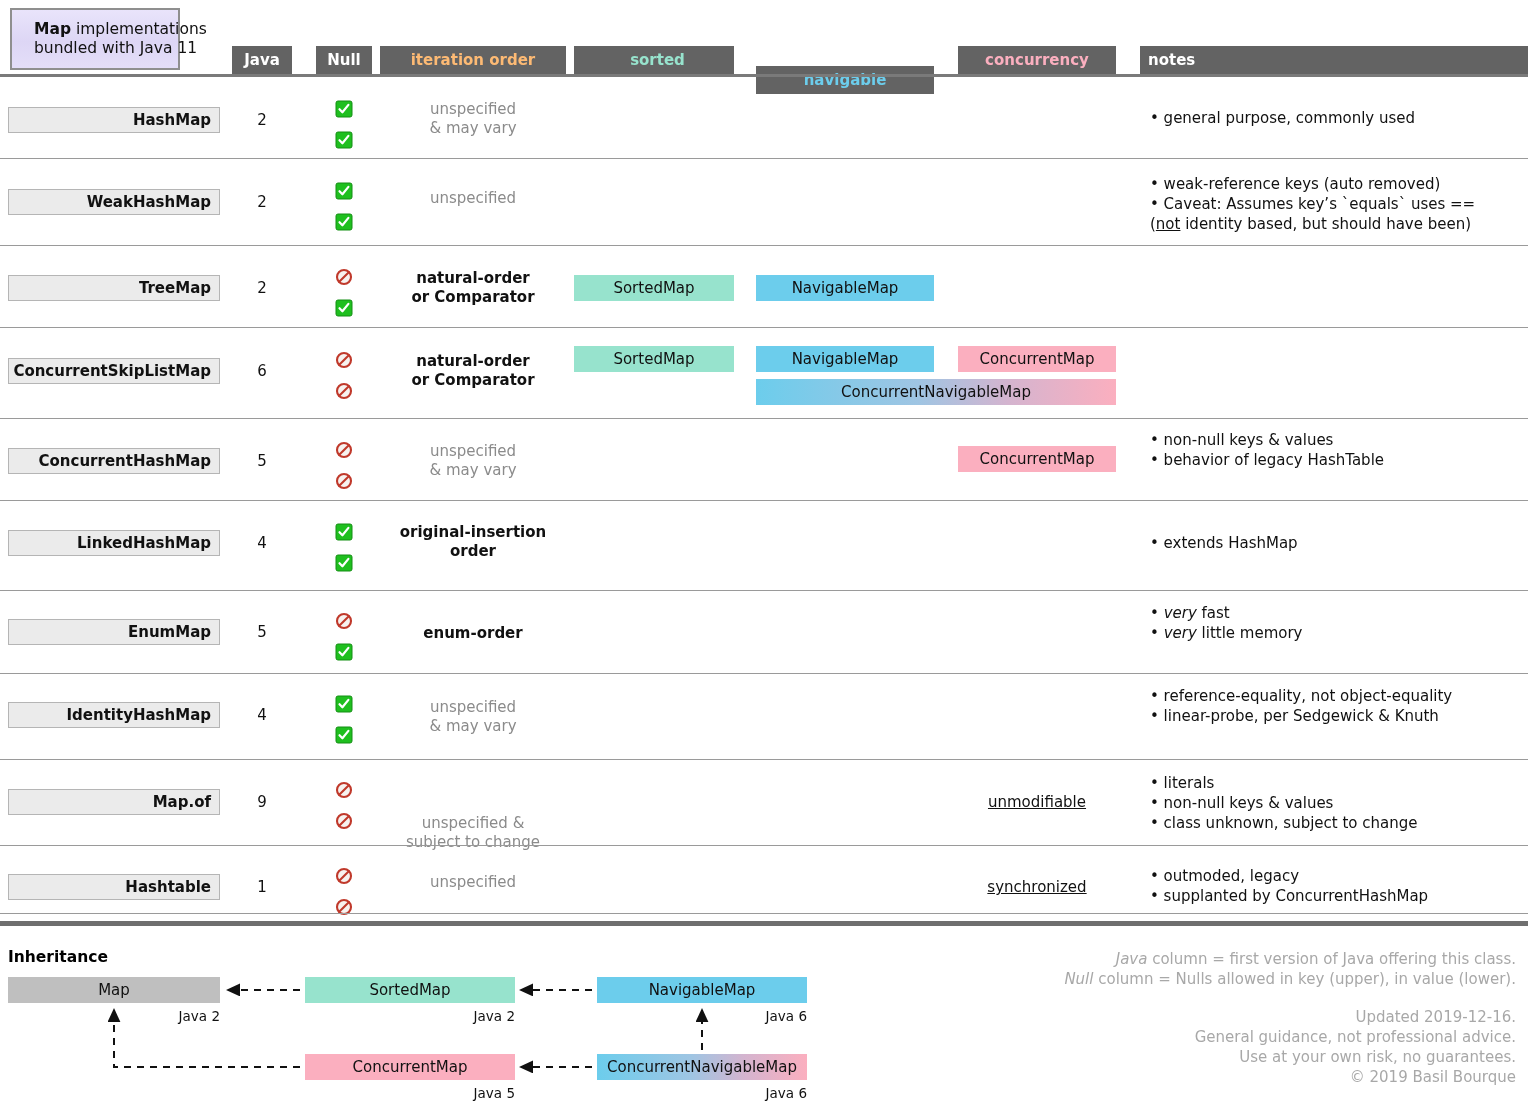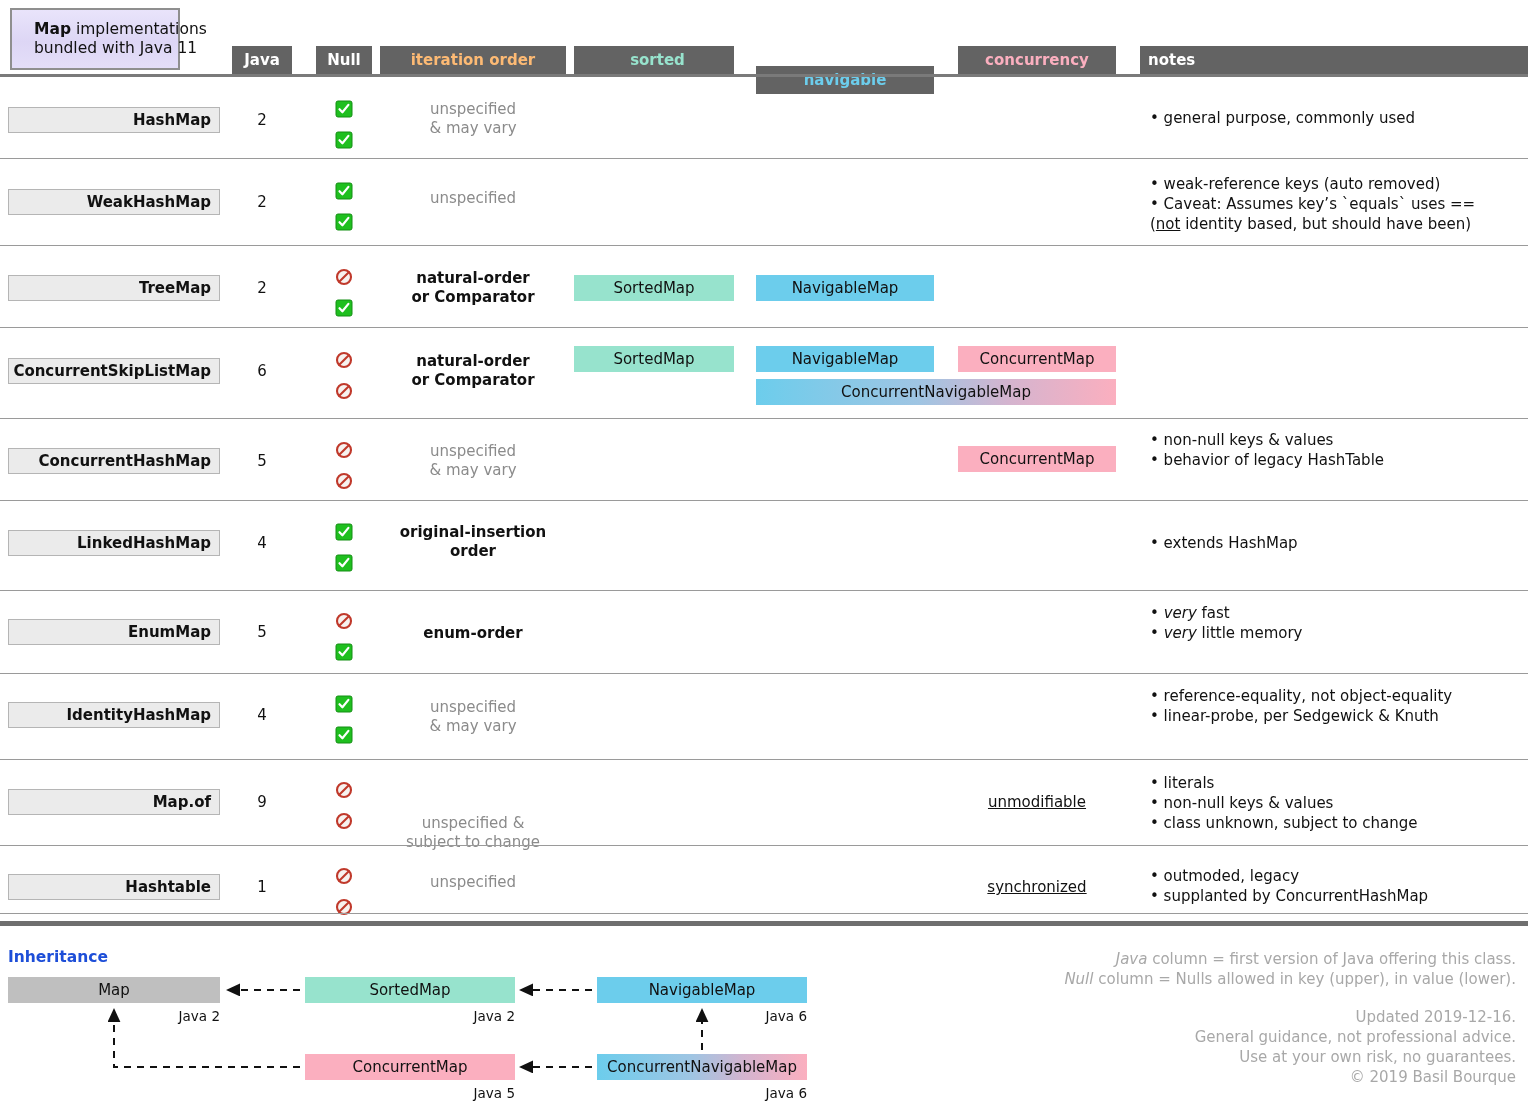--- a/index.html
+++ b/index.html
@@ -67,21 +67,21 @@
   .notes-col{position:absolute;left:1150px;width:378px;font-size:15px;line-height:1.33;color:#111;}
   .notes-col .nl{white-space:nowrap;}
   .notes-col i{font-style:italic;}
   .notes-col u{text-decoration:underline;}
 
   
   .ico{display:inline-block;width:18px;height:18px;vertical-align:middle;}
 
   
   #bottom-rule{position:absolute;left:0;top:921px;width:1528px;height:5px;background:#6f6f6f;}
-  #inheritance-title{position:absolute;left:8px;top:948px;font-weight:bold;font-size:15.5px;color:#1d4ed8;}
+  #inheritance-title{position:absolute;left:8px;top:948px;font-weight:bold;font-size:15.5px;color:#000000;}
 
   .node{
     position:absolute;height:26px;
     display:flex;align-items:center;justify-content:center;
     font-size:15px;color:#111;white-space:nowrap;
   }
   .node-map{background:#bfbfbf;}
   .jlabel{position:absolute;font-size:13.5px;color:#111;text-align:right;}
 
   #legend{

